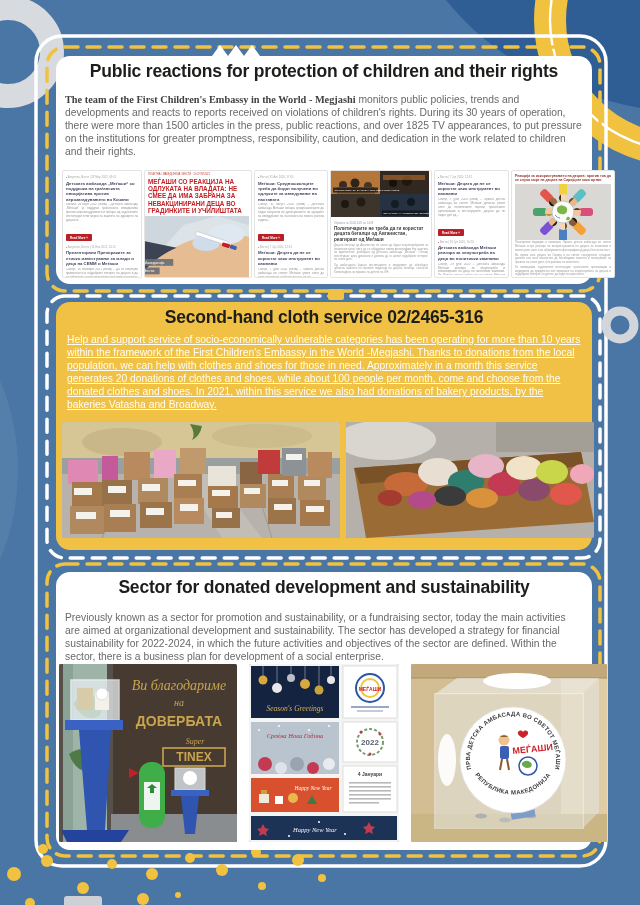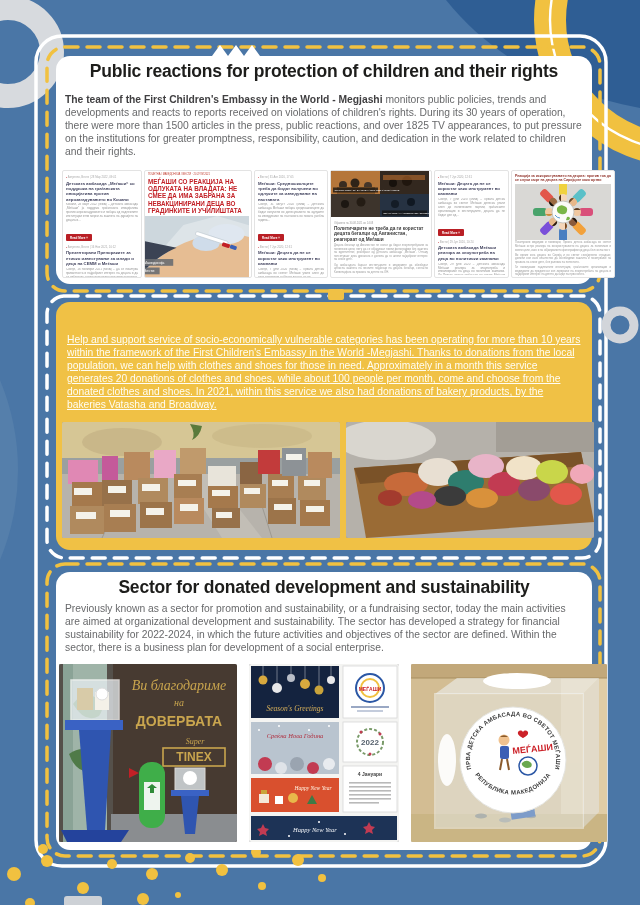--- a/index.html
+++ b/index.html
@@ -7,23 +7,23 @@
          font-family:"Liberation Sans",sans-serif;}
   #bgsvg{position:absolute;left:0;top:0;z-index:0;}
   .card{position:absolute;border-radius:14px;z-index:2;}
   #card1{left:56px;top:56px;width:536px;height:228px;background:#ffffff;}
   #card2{left:56px;top:302px;width:536px;height:248px;background:#f0c145;}
   #card3{left:56px;top:572px;width:536px;height:278px;background:#ffffff;}
   .sec-title{position:absolute;left:0;right:0;top:5px;text-align:center;
              font-size:17.5px;font-weight:700;letter-spacing:-0.2px;color:#1d1d1b;}
   .sec-body{position:absolute;font-size:10.3px;line-height:1.27;color:#68696b;text-align:left;}
   #card1 .sec-body{left:9px;right:9px;top:37px;}
-  #card1 .lead-bold{font-weight:700;color:#414042;}
+  #card1 .lead-bold{font-weight:700;color:#414042;font-family:Liberation Serif, serif;}
   #card2 .sec-body{left:11px;right:11px;top:31px;color:#fffdf2;text-decoration:underline;}
-  #card3 .sec-body{left:9px;right:9px;top:30px;}
+  #card3 .sec-body{left:9px;right:9px;top:39px;}
 
   
   #newsstrip{position:absolute;left:6px;top:114px;height:108px;display:flex;gap:2px;z-index:3;}
   .np{background:#fff;border:1px solid #e3e3e3;border-radius:2px;overflow:hidden;position:relative;}
   .np-pad{padding:3px 3px 0 3px;}
   .nmeta{font-size:2.8px;color:#a9a9a9;margin:1px 0 1.5px 0;}
   .nmeta::before{content:"▪ ";color:#c22026;}
   .ntitle{font-size:4.3px;line-height:1.25;font-weight:700;color:#43445f;margin:0 0 1.5px 0;}
   .nexc{font-size:3px;line-height:1.3;color:#969696;text-align:justify;max-height:23px;overflow:hidden;margin:0 0 2px 0;}
   .rmbtn{display:inline-block;background:#b91f25;color:#fff;font-size:3px;font-weight:700;
@@ -231,20 +231,21 @@
           </g>
         </svg>
         <div class="tinyp">Почитувани медиуми и новинари, Првата детска амбасада во светот Меѓаши остро реагира на искористувањето на децата за политички и воени цели, како и на објавувањето фотографии од деца без согласност.</div>
         <div class="tinyp">Во време кога децата во Сирија и во светот секојдневно страдаат, должни сме како општество да обезбедиме заштита и почитување на правата на секое дете, без разлика на потеклото.</div>
         <div class="tinyp">Ги повикуваме надлежните институции, граѓанските организации и медиумите да придонесат кон запирање на злоупотребата на децата и најдобриот интерес на детето да биде на прво место.</div>
       </div>
     </div>
   </div>
 
   <div id="card2" class="card">
+    <div class="sec-title">Second-hand cloth service 02/2465-316</div>
     <div class="sec-body">Help and support service of socio-economically vulnerable categories has been operating for more than 10 years within the framework of the First Children's Embassy in the World -Megjashi. Thanks to donations from the local population, we can help with clothes and shoes for those in need. Approximately in a month this service generates 20 donations of clothes and shoes, while about 100 people per month, come and choose from the donated clothes and shoes. In 2021, within this service we also had donations of bakery products, by the bakeries Vatasha and Broadway.</div>
     <div id="row2">
       <svg class="ph" width="278" height="116" viewBox="0 0 278 116">
         <rect width="278" height="116" fill="#cdbd92"></rect>
         <rect x="0" y="0" width="278" height="40" fill="#d6c695"></rect>
         <ellipse cx="60" cy="20" rx="40" ry="14" fill="#c3b184" opacity="0.7"></ellipse>
         <ellipse cx="200" cy="14" rx="50" ry="12" fill="#c9b888" opacity="0.7"></ellipse>
         <path d="M128,2 q6,10 2,16 q8,-4 10,-14 Z" fill="#5a7a3b"></path>
         <rect x="0" y="36" width="278" height="16" fill="#9aa0a0"></rect>
         <rect x="0" y="52" width="278" height="64" fill="#b7b3ac"></rect>

